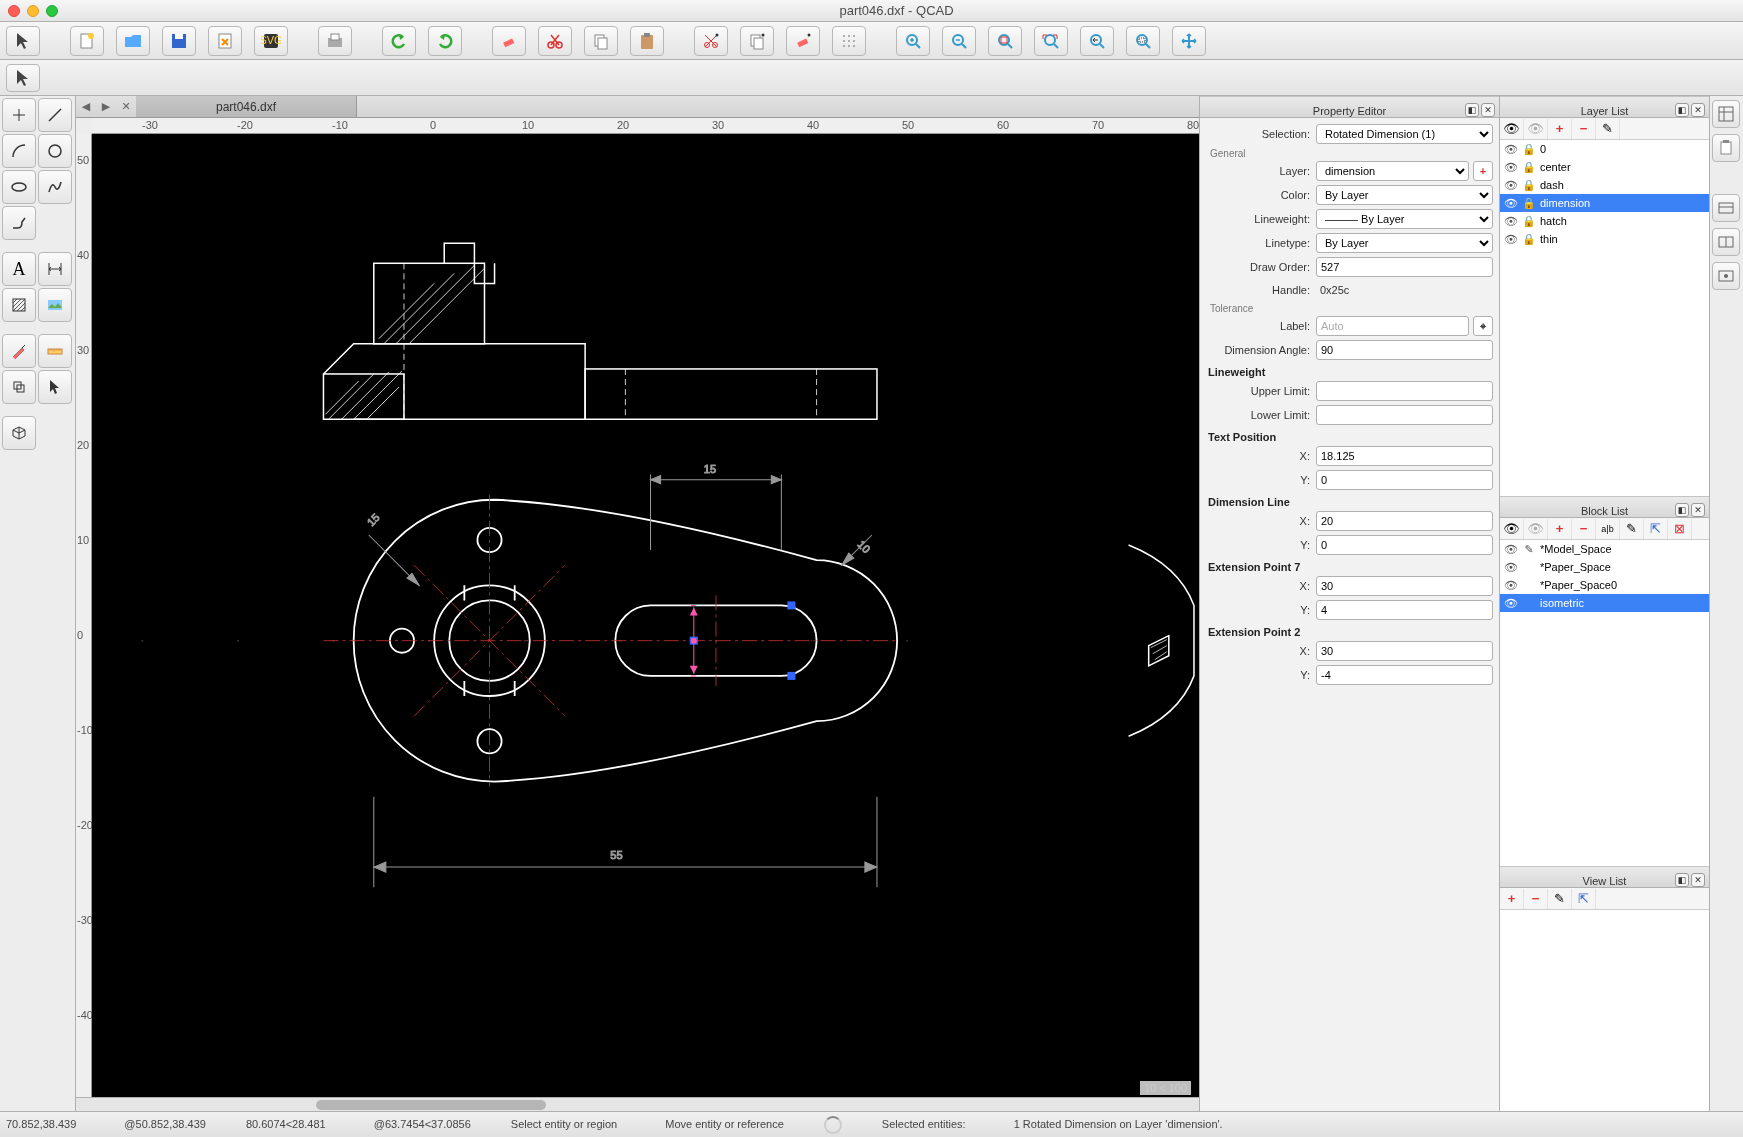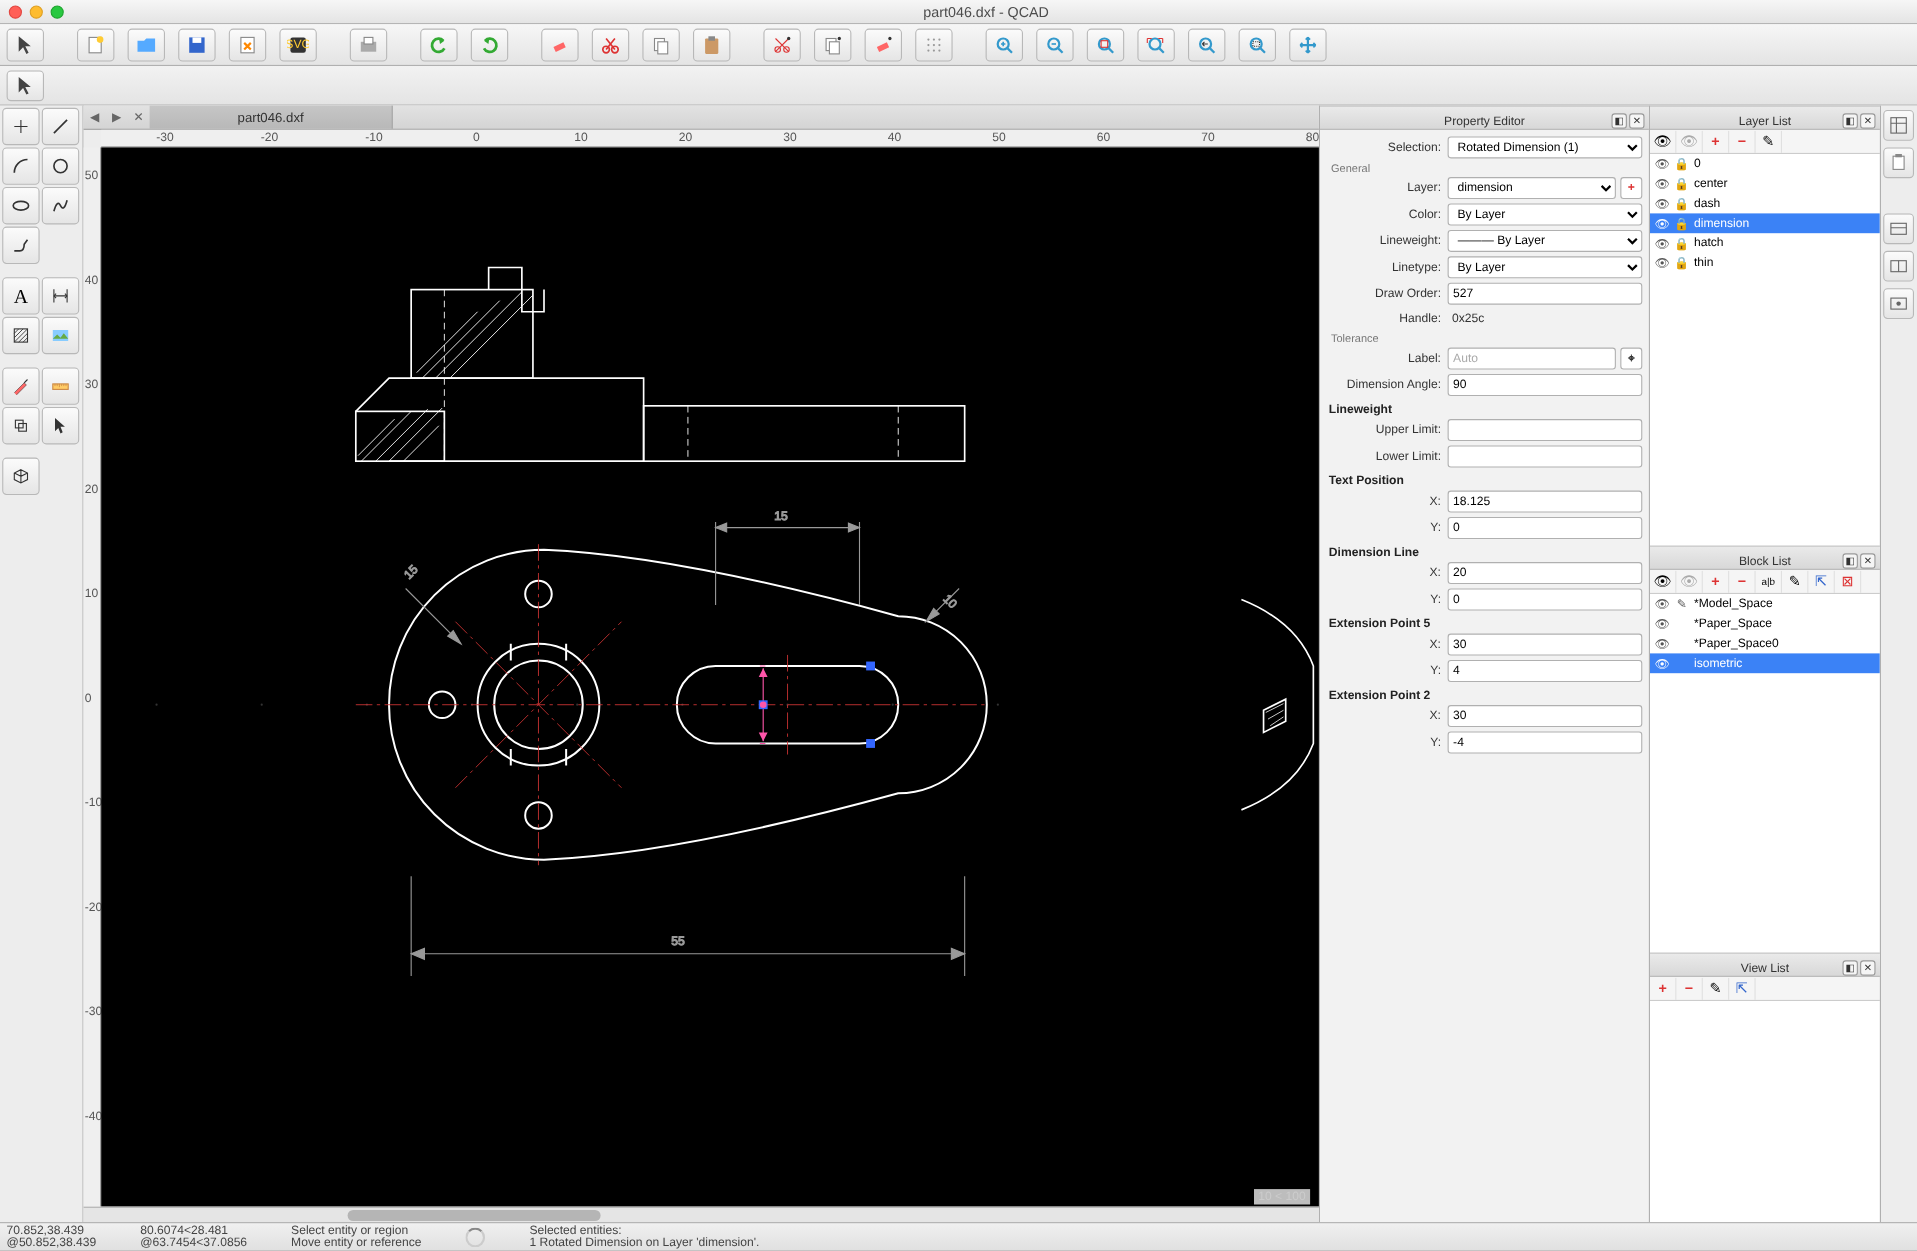--- a/index.html
+++ b/index.html
@@ -72,21 +72,21 @@
 .mini-toolbar { height: 22px; background: #f5f5f5; border-bottom: 1px solid #ccc; display: flex; align-items: center; }
 .mini-toolbar .mbtn { width: 24px; height: 20px; display: flex; align-items: center; justify-content: center; cursor: pointer; font-size: 13px; border-right: 1px solid #e0e0e0; }
 .list { background: #fff; flex: 1; overflow: auto; }
 .list-item { height: 18px; display: flex; align-items: center; padding: 0 4px; gap: 4px; cursor: pointer; }
 .list-item.selected { background: #3b82f6; color: #fff; }
 .li-icon { width: 14px; text-align: center; color: #555; }
 .list-item.selected .li-icon { color: #fff; }
 
 
 .statusbar { position: absolute; bottom: 0; left: 0; right: 0; height: 26px; background: linear-gradient(#f0f0f0,#e0e0e0); border-top: 1px solid #b0b0b0; display: flex; align-items: center; font-size: 10px; color: #444; padding: 0 6px; gap: 40px; }
-.statusbar .col { display: flex; flex-direction: column; line-height: 11px; }
+.statusbar .col { display: flex; flex-direction: row; line-height: 11px; gap: 48px; }
 .status-spinner { width: 18px; height: 18px; border: 2px solid #ccc; border-top-color: #888; border-radius: 50%; }
 
 .right-lists { width: 210px; display: flex; flex-direction: column; border-left: 1px solid #b0b0b0; background: #ededed; }
 
 ::placeholder { color: #aaa; }
 </style>
 </head>
 <body>
 
 <div class="titlebar">
@@ -592,21 +592,21 @@
         </div>
       <div class="bold-label">Dimension Line</div>
       <div class="prop-row">
           <label>X:</label>
           <div class="field"><input value="20" style=""></div>
         </div>
       <div class="prop-row">
           <label>Y:</label>
           <div class="field"><input value="0" style=""></div>
         </div>
-      <div class="bold-label">Extension Point 5</div>
+      <div class="bold-label">Extension Point 7</div>
       <div class="prop-row">
           <label>X:</label>
           <div class="field"><input value="30" style=""></div>
         </div>
       <div class="prop-row">
           <label>Y:</label>
           <div class="field"><input value="4" style=""></div>
         </div>
       <div class="bold-label">Extension Point 2</div>
       <div class="prop-row">

